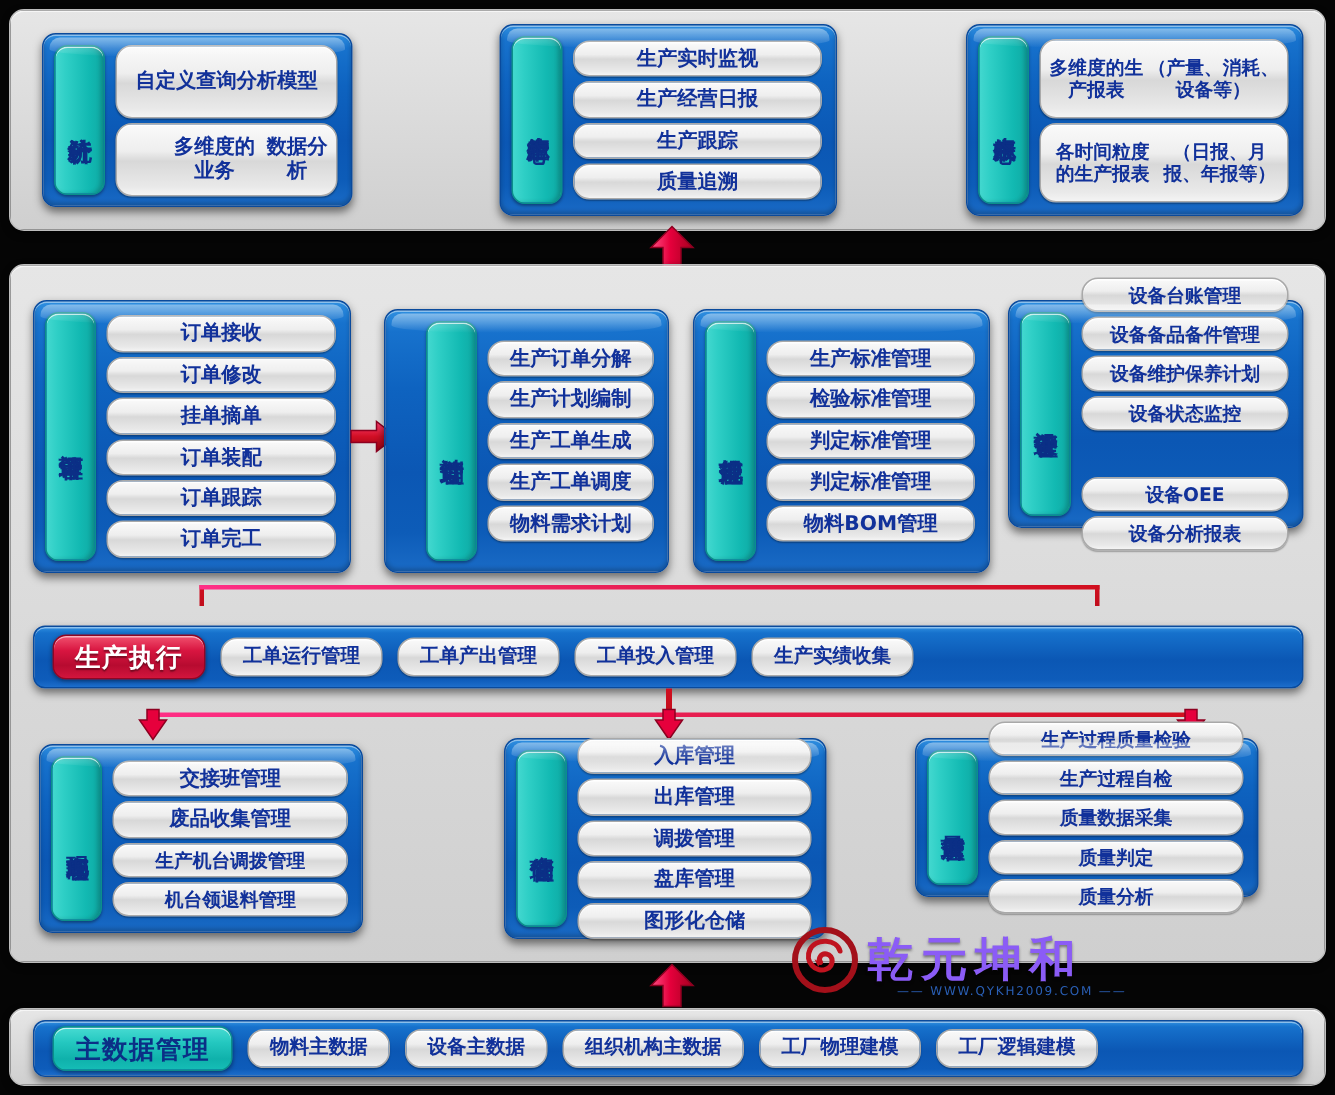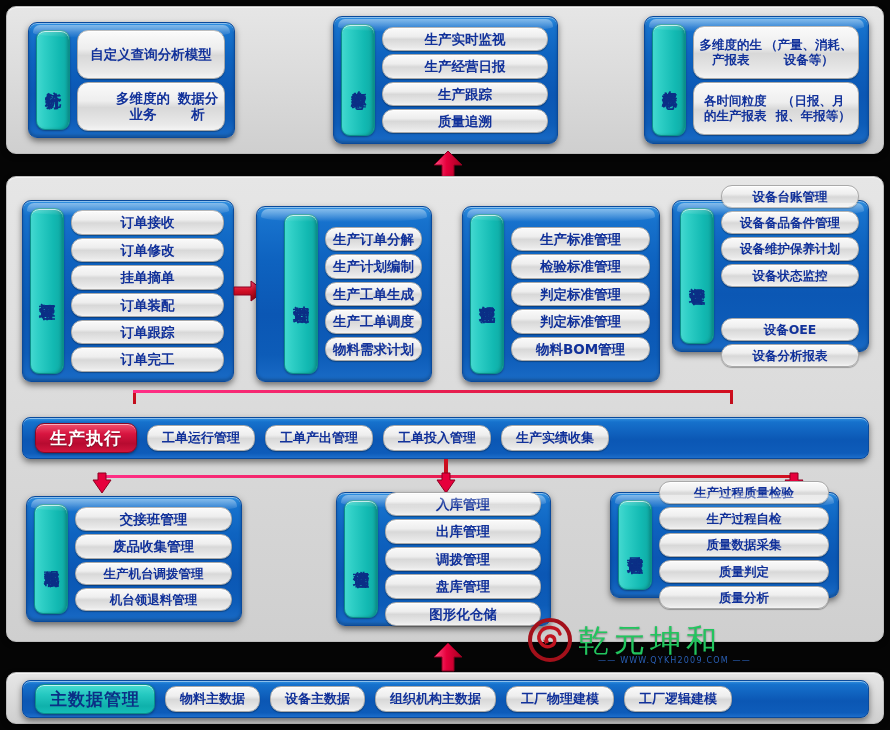--- a/index.html
+++ b/index.html
@@ -127,23 +127,23 @@
   .vline { position: absolute; background: linear-gradient(180deg,#d10f1f,#c00d1c); }
 
   
   .wm {
     position: absolute; left: 528px; top: 612px; width: 232px; height: 56px;
     display: flex; align-items: center; gap: 6px;
     pointer-events: none;
   }
   .wm-logo { width: 44px; height: 44px; flex: 0 0 auto; }
   .wm-text {
-    color: #22c55e;
+    color: #8b5cf6;
     font-family: "DejaVu Serif","Liberation Serif",serif;
-    font-size: 31px; font-weight: 400;
+    font-size: 31px; font-weight: 700;
     letter-spacing: 5px;
     text-shadow: 0 1px 2px rgba(0,0,0,.45);
     line-height: 1;
   }
   .wm-url {
     position: absolute; left: 70px; top: 44px;
     color: #2a5fb5; font-size: 8px; letter-spacing: 1.2px;
     white-space: nowrap;
   }
 </style>
@@ -221,21 +221,21 @@
     <defs>
       <linearGradient id="ag2" x1="0" y1="0" x2="0" y2="1">
         <stop offset="0" stop-color="#ff3f72"></stop>
           <stop offset="50%" stop-color="#d10f25"></stop>
         <stop offset="100%" stop-color="#97000f"></stop>
       </linearGradient>
     </defs>
     <path d="M1 7 L18 7 L18 1 L31 11 L18 21 L18 15 L1 15 Z" fill="url(#ag2)" stroke="#8d0020" stroke-width="1"></path>
   </svg>
 
-  <div class="card" style="left:256px; top:206px; width:176px; height:176px;padding-left:27px;">
+  <div class="card" style="left:256px; top:206px; width:190px; height:176px;padding-left:27px;">
     <div class="vtab">计划管理</div>
     <div class="items">
       <div class="btn">生产订单分解</div>
       <div class="btn">生产计划编制</div>
       <div class="btn">生产工单生成</div>
       <div class="btn">生产工单调度</div>
       <div class="btn">物料需求计划</div>
     </div>
   </div>
 

